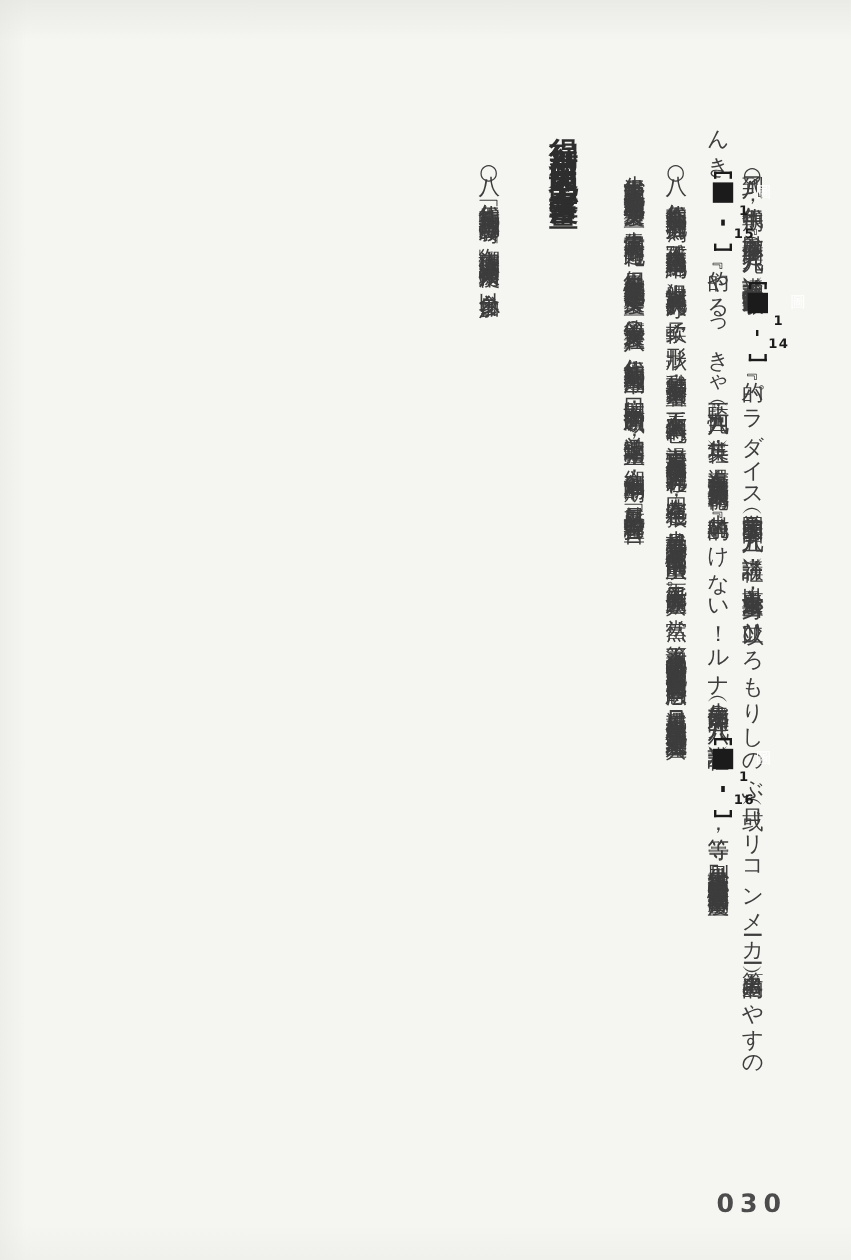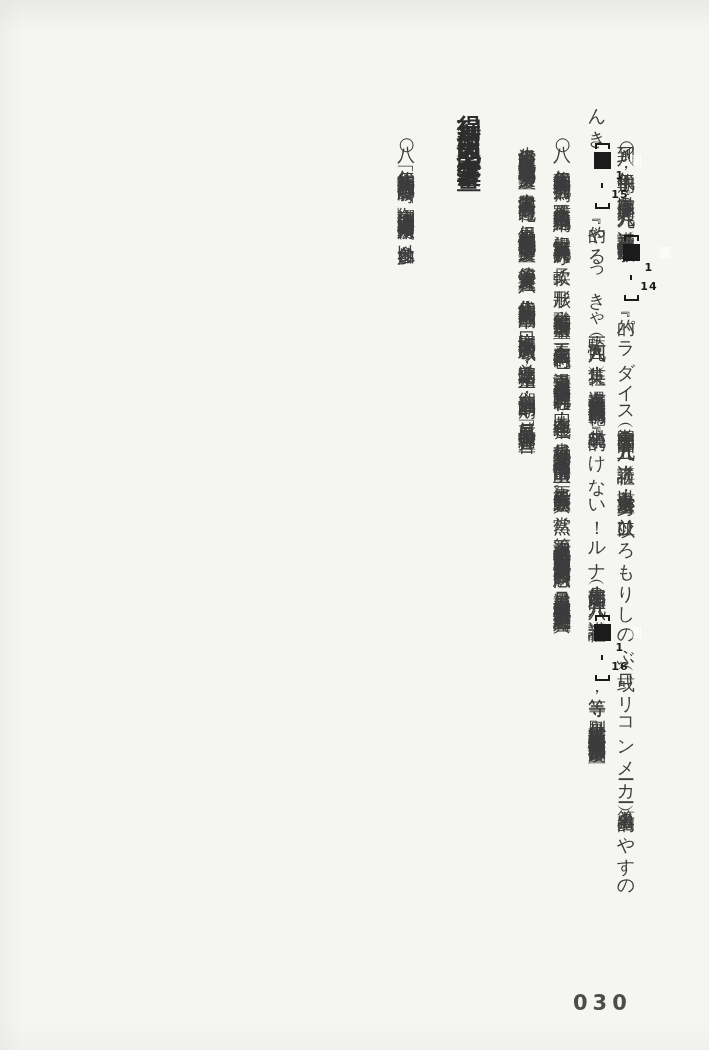--- a/index.html
+++ b/index.html
@@ -77,21 +77,21 @@
     font-family: "DejaVu Sans", sans-serif;
     font-weight: 700;
     font-size: 11px;
     line-height: 12px;
     color: var(--marker-ink, #1b1b1b);
   }
   .fm-dash { display: block; width: 2.5px; height: 5px; background: var(--marker-ink, #1b1b1b); margin: 1px 0; }
   .page-number {
     position: absolute;
     top: 991px;
-    left: 573px;
+    left: 597px;
     font-family: "DejaVu Sans", sans-serif;
     font-weight: 700;
     font-size: 21px;
     letter-spacing: 5px;
     color: var(--page-number-ink, #4c4c4c);
   }
 </style>
 </head>
 <body>
 

